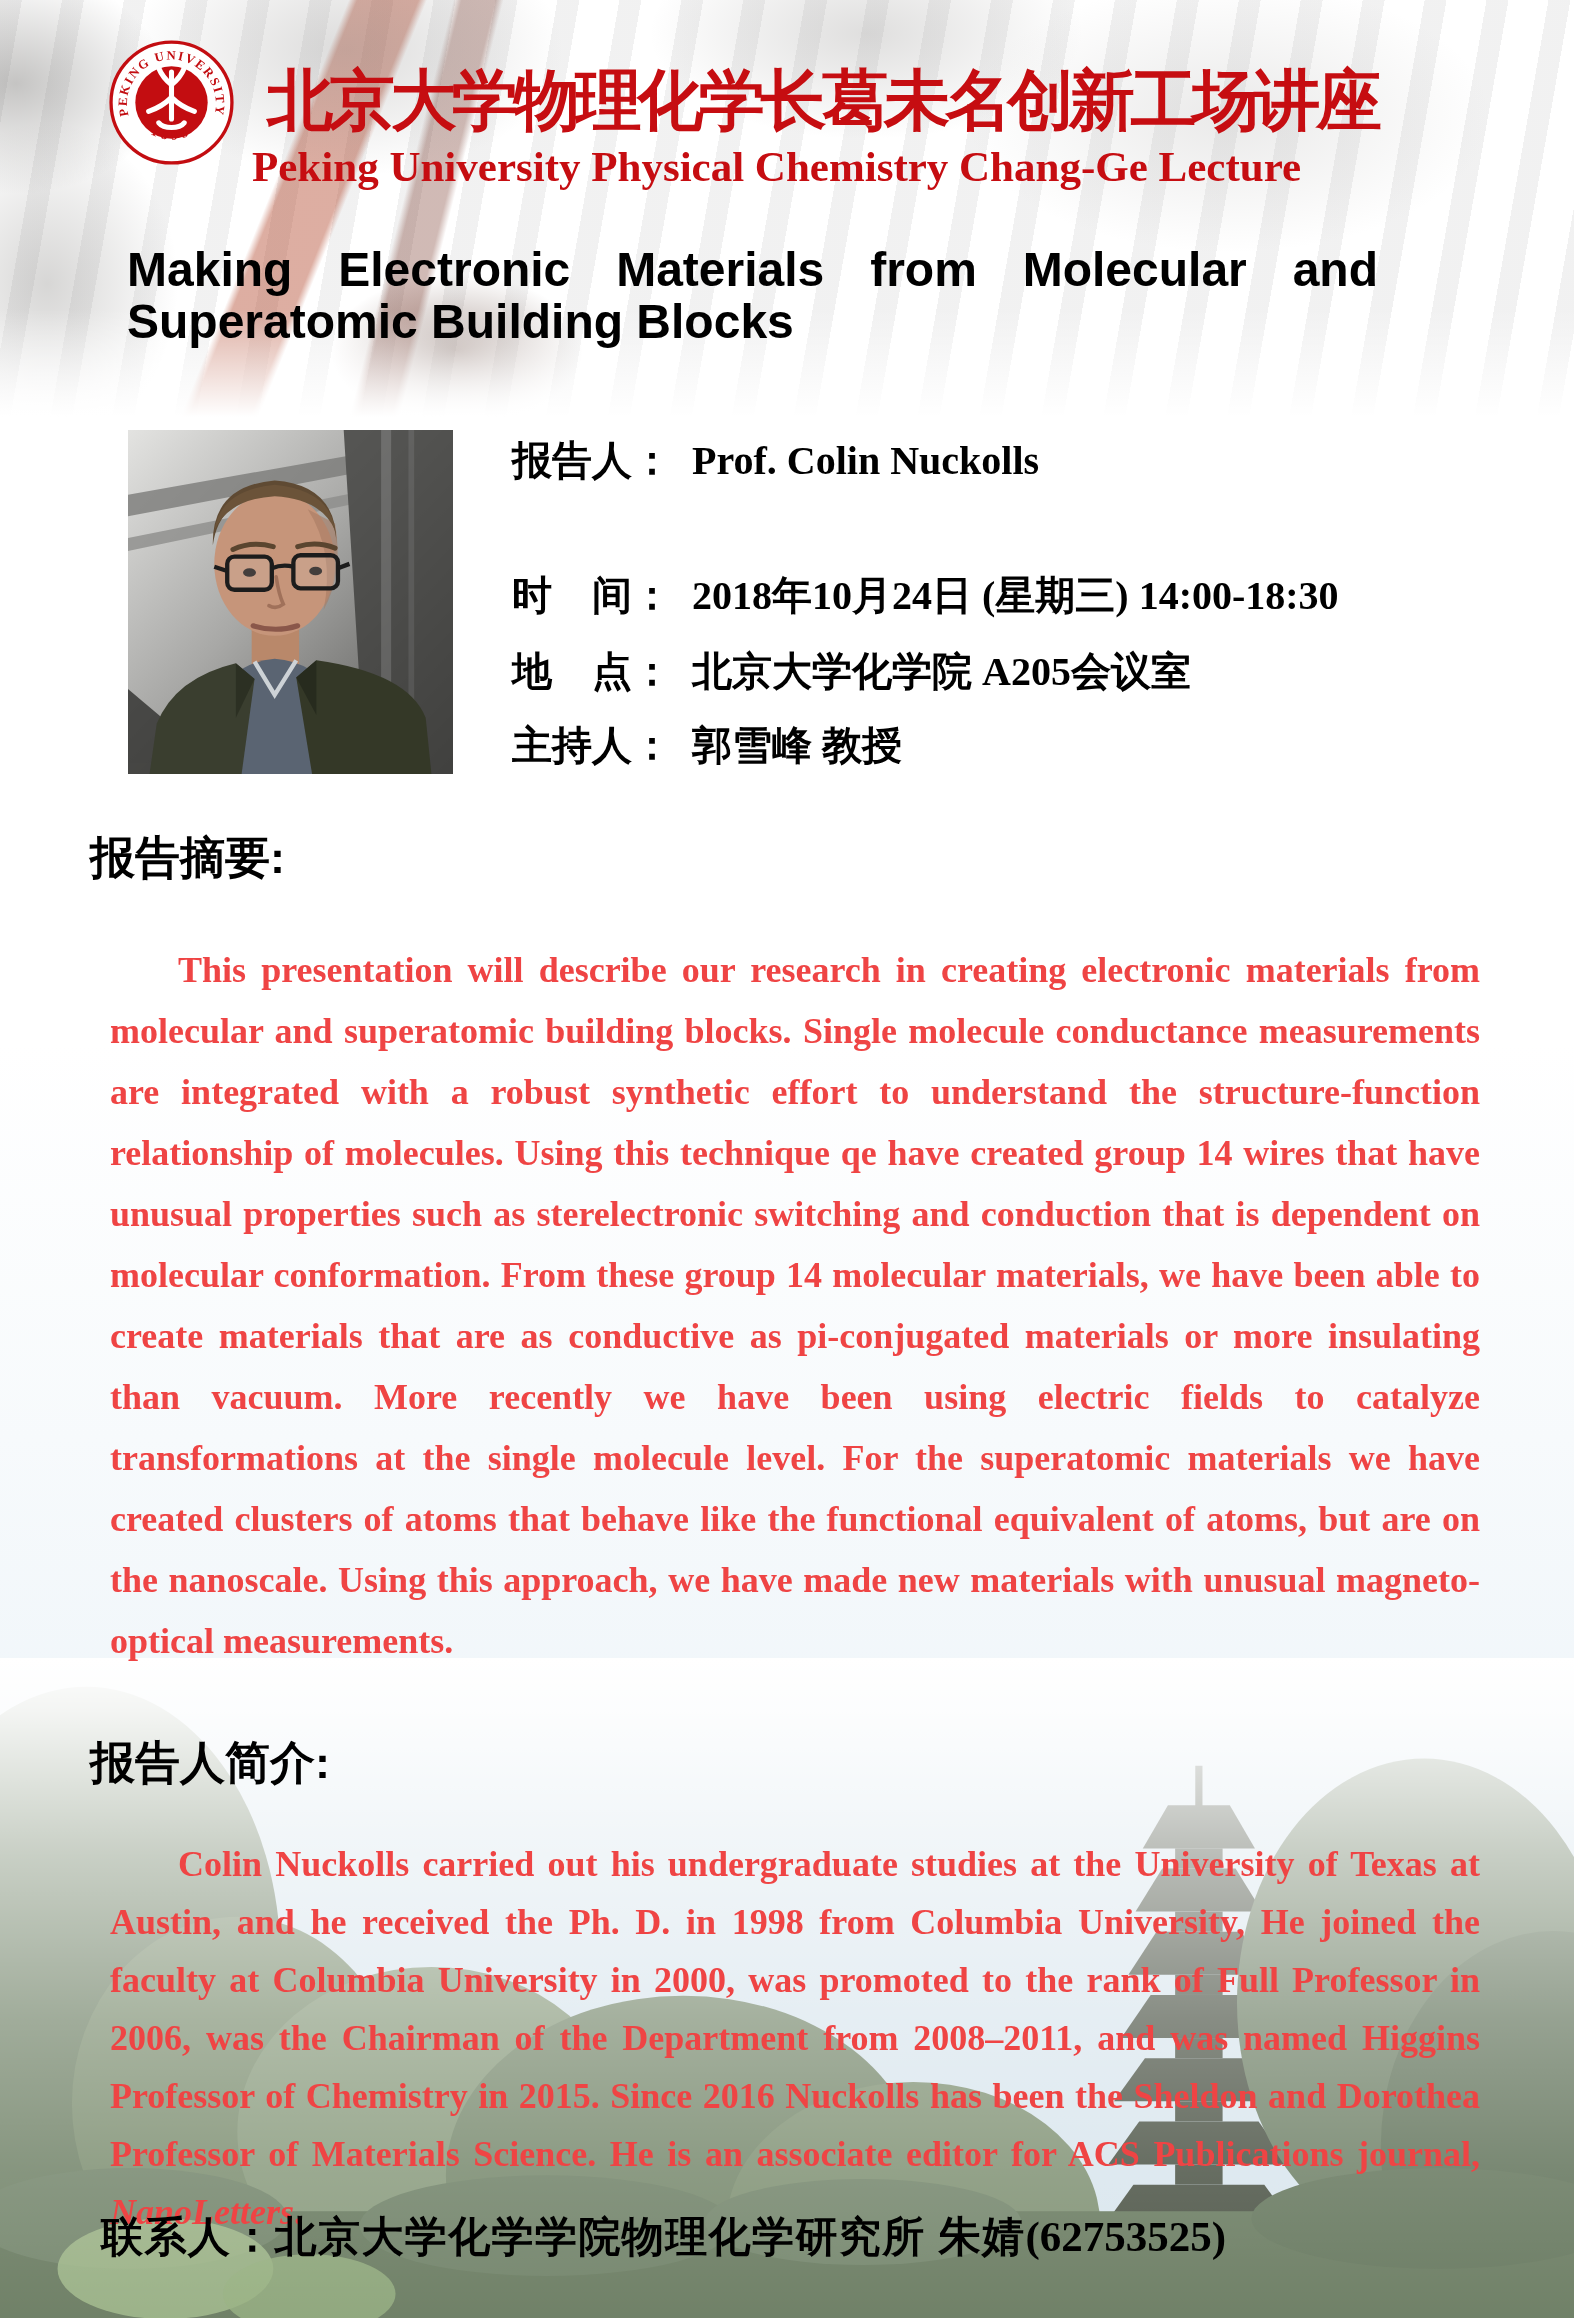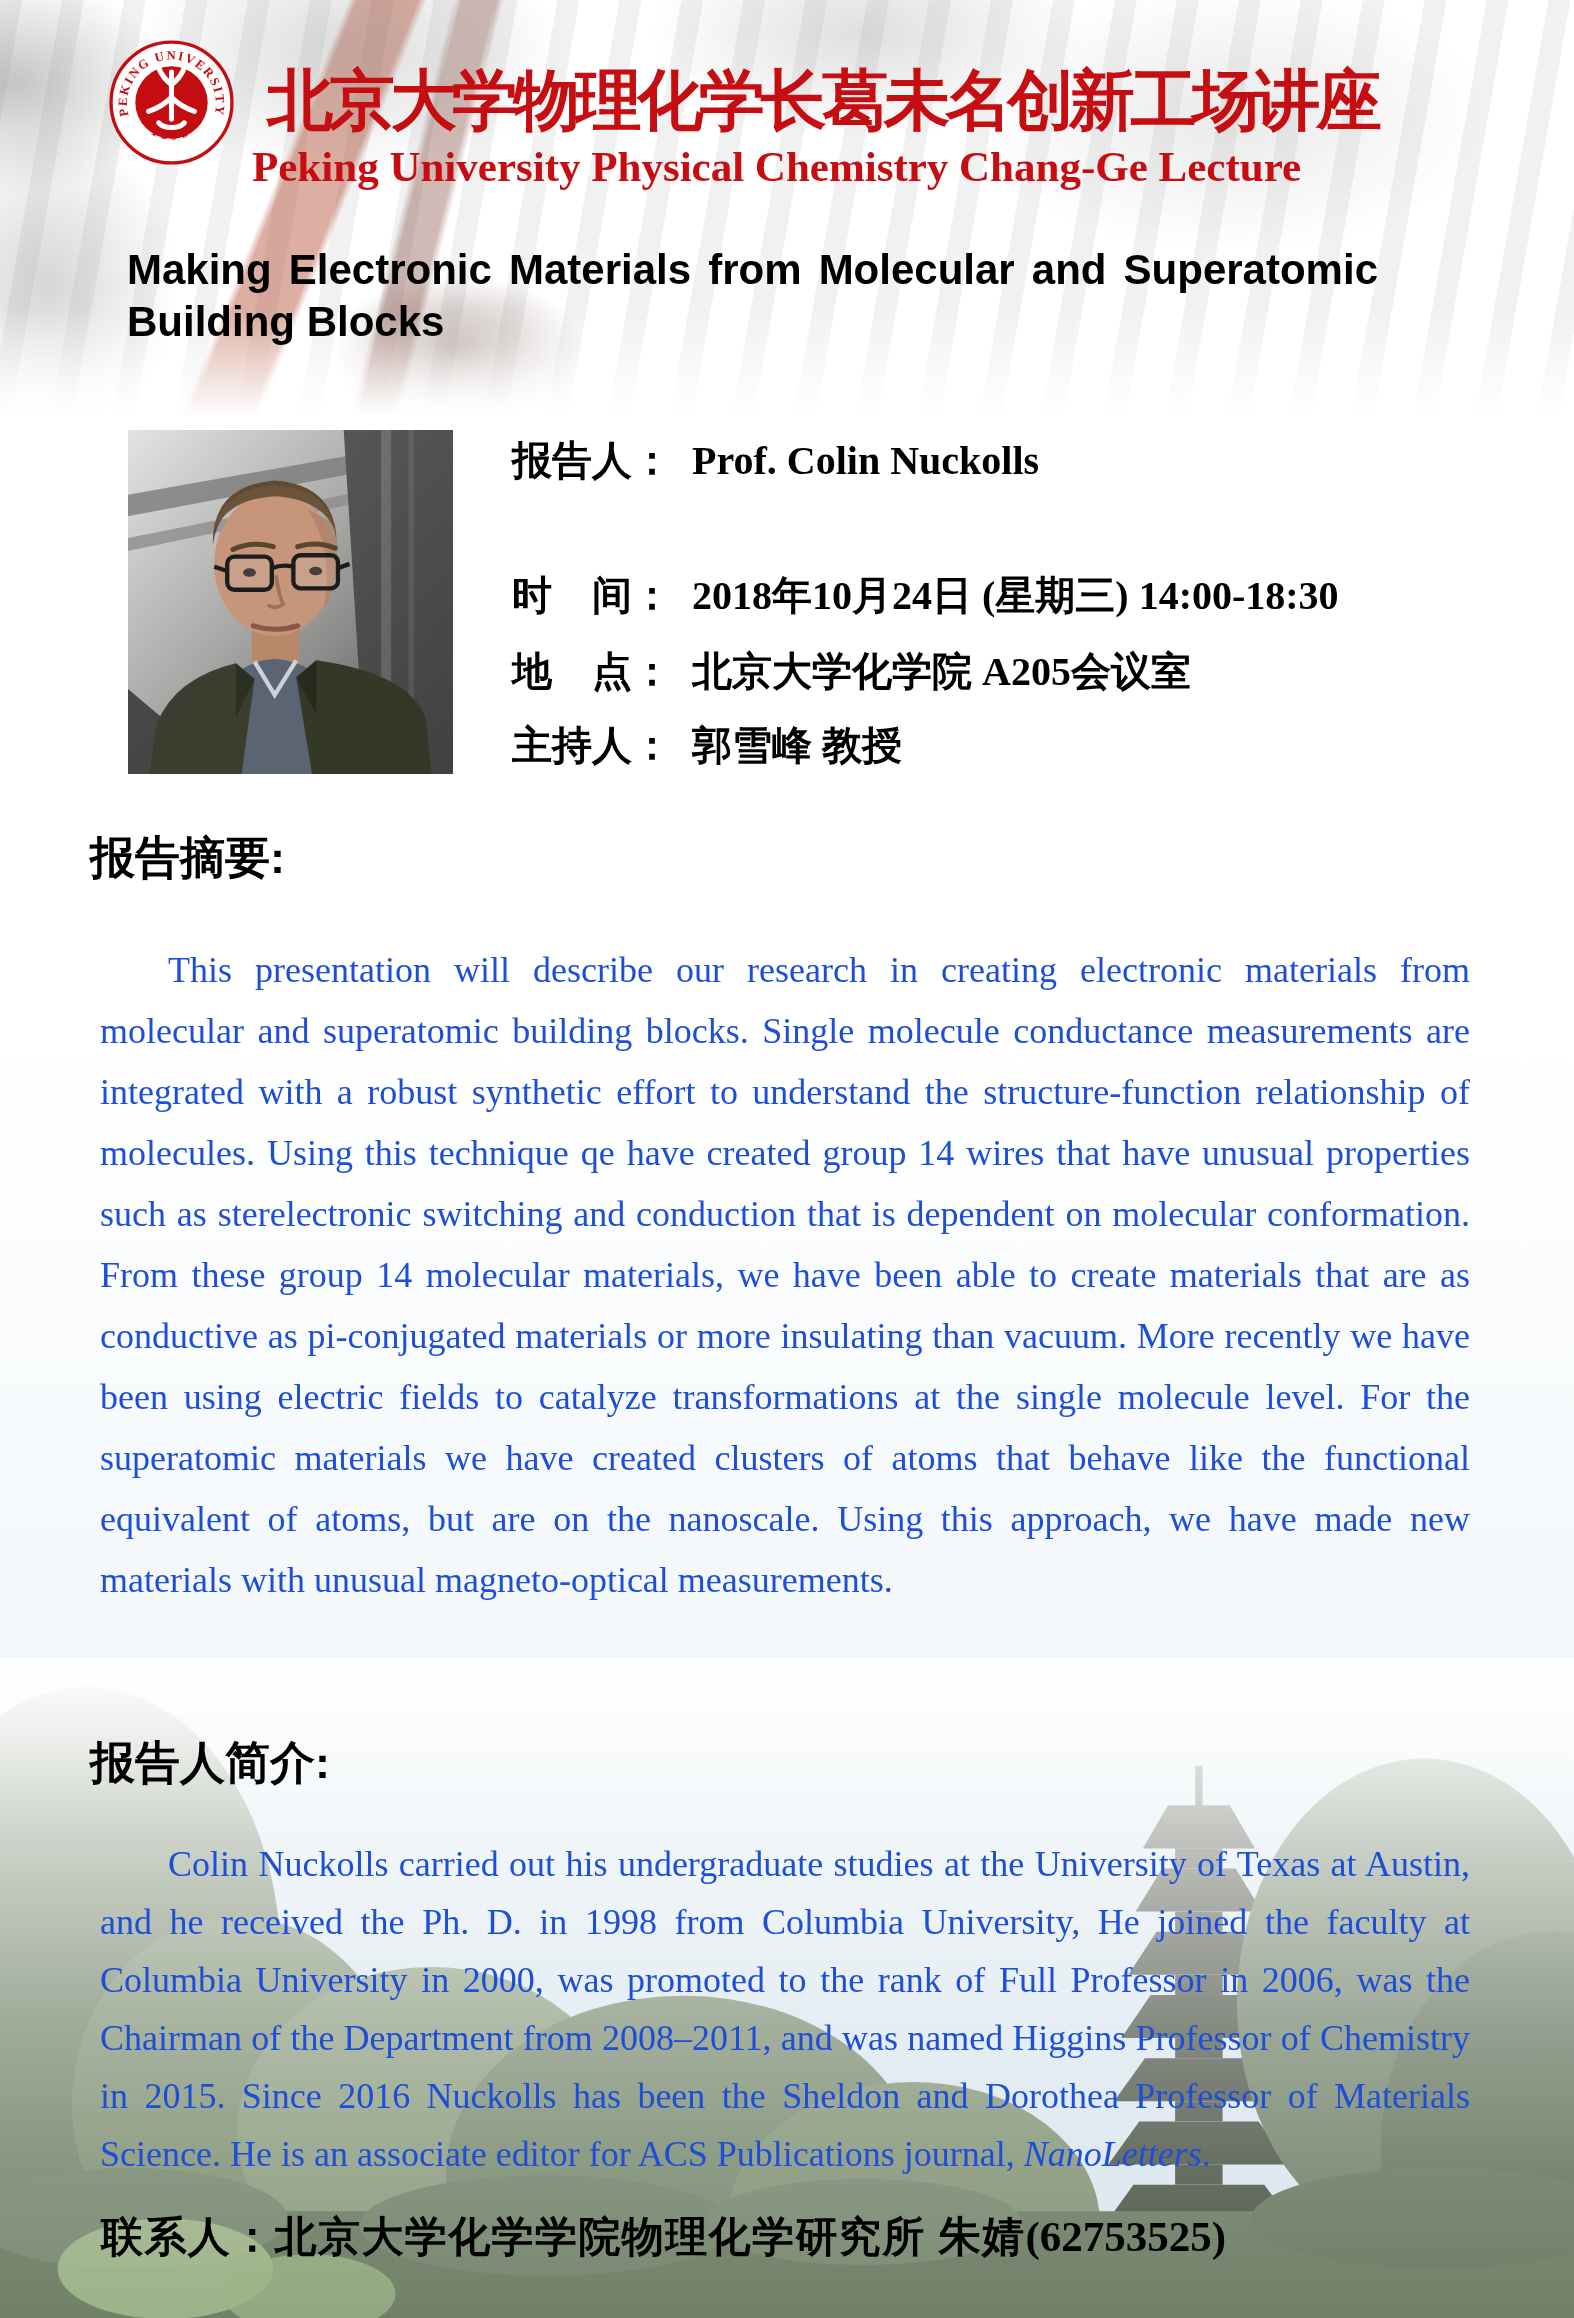--- a/index.html
+++ b/index.html
@@ -51,21 +51,21 @@
     font-weight: bold; font-size: 66px; letter-spacing: -4.3px;
     color: #c60d11; white-space: nowrap;
   }
   .title-en {
     position: absolute; left: 252px; top: 142px; width: 1071px; text-align: left;
     font-family: "Liberation Serif", serif; font-weight: bold;
     font-size: 43px; color: #c60d11; white-space: nowrap;
   }
   .lecture-title {
     position: absolute; left: 127px; top: 244px; width: 1251px;
-    font-weight: bold; font-size: 42px; line-height: 52px; color: #000;
+    font-weight: bold; font-size: 48px; line-height: 52px; color: #000;
     text-align: justify;
   }
 
   
   .photo { position: absolute; left: 128px; top: 430px; width: 325px; height: 344px; }
   .photo svg { width: 100%; height: 100%; display: block; }
 
   .info-row { position: absolute; left: 512px; white-space: nowrap; color: #000; }
   .info-label { display: inline-block; min-width: 180px; font-weight: bold; font-size: 40px; }
   .info-value { font-family: "Liberation Serif", serif; font-weight: bold; font-size: 40px; }
@@ -77,22 +77,22 @@
 
   
   .section-heading {
     position: absolute; left: 90px;
     font-weight: bold; font-size: 45px; color: #000;
   }
   .abstract-heading { top: 828px; }
   .bio-heading { top: 1733px; }
 
   .para {
-    position: absolute; left: 100px; width: 1370px;
-    font-family: "Liberation Serif", serif; font-weight: normal; color: #1d4ed8;
+    position: absolute; left: 110px; width: 1370px;
+    font-family: "Liberation Serif", serif; font-weight: bold; color: #ef4444;
     text-align: justify; text-indent: 68px;
   }
   .abstract-para { top: 904px; font-size: 36px; line-height: 61px; }
   .bio-para { top: 1799px; font-size: 36px; line-height: 58px; }
   .journal { font-style: italic; }
 
   
   .contact { position: absolute; left: 101px; top: 2209px; white-space: nowrap; color: #000; }
   .contact-cn { font-weight: bold; font-size: 42px; letter-spacing: 1.4px; }
   .contact-phone { font-family: "Liberation Serif", serif; font-weight: bold; font-size: 43px; margin-top: 39px; }

